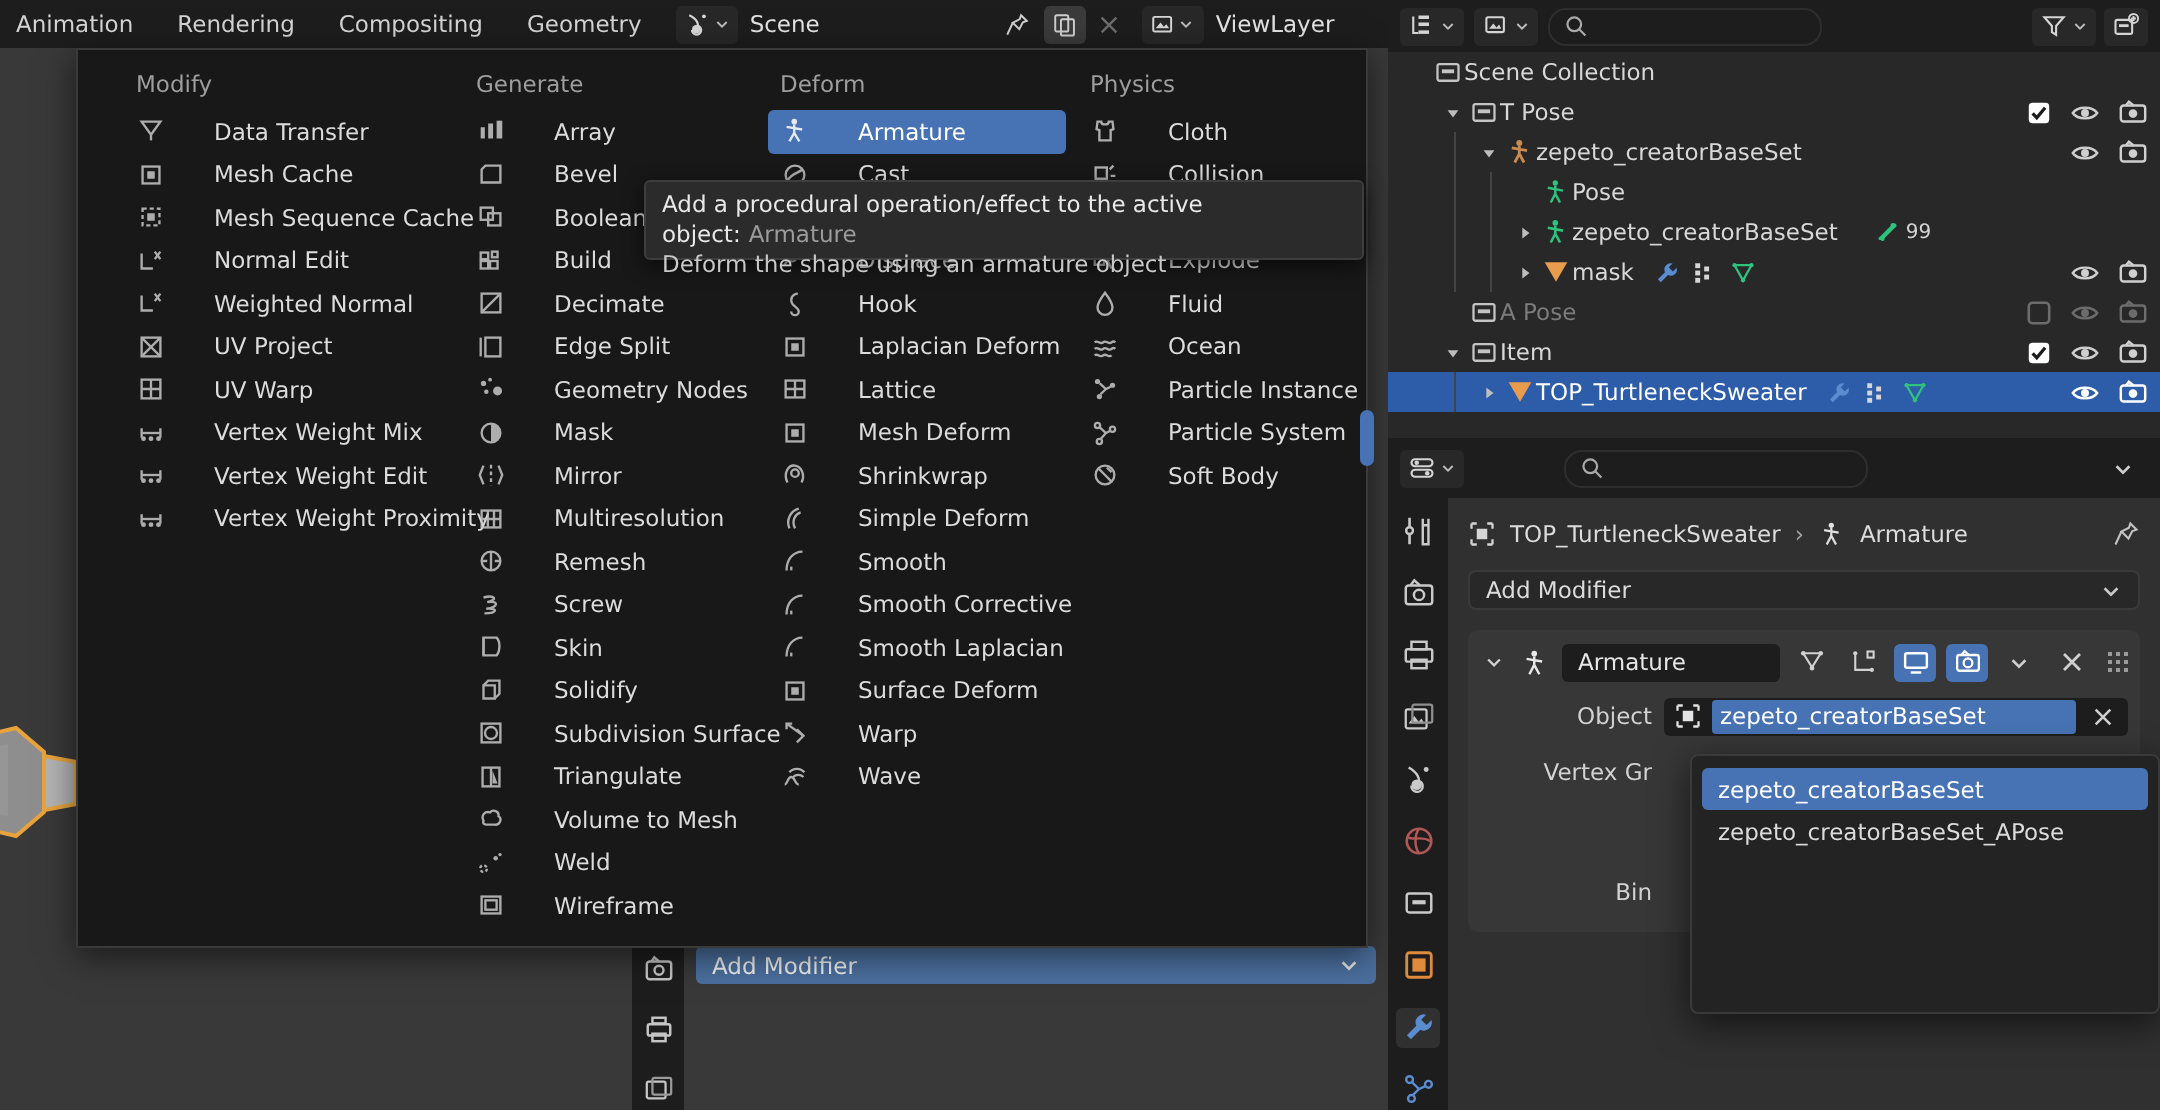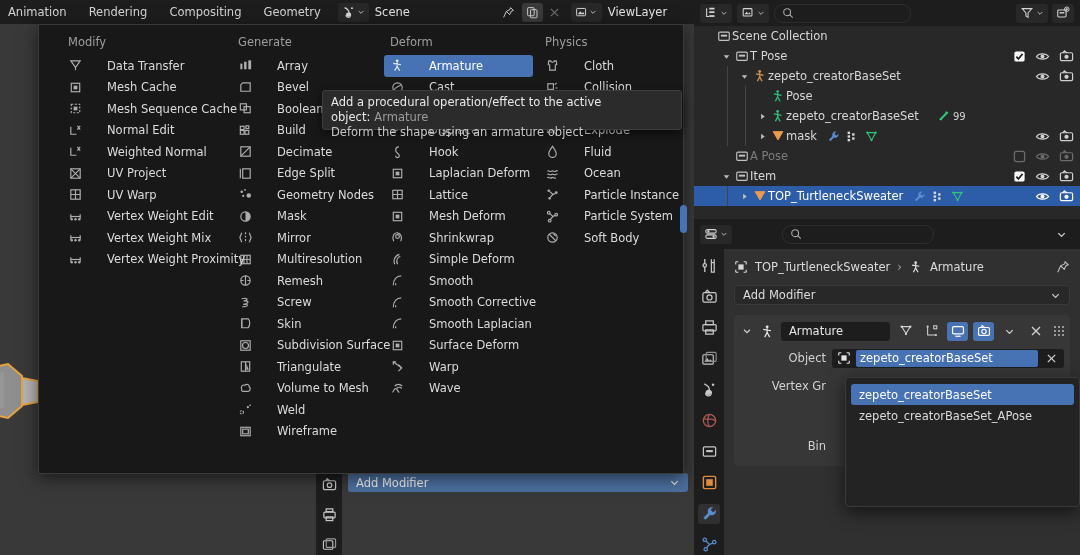--- a/index.html
+++ b/index.html
@@ -292,33 +292,33 @@
           <div class="mm-item">
             <span class="mm-ico">
               <svg width="15" height="15" viewBox="0 0 16 16">
                 <path d="M3 8 L13 8" fill="none" stroke="#c8c8c8" stroke-width="1.25"></path>
                 <circle cx="4" cy="11" r="1.3" fill="#c8c8c8"></circle>
                 <circle cx="8" cy="11" r="1.3" fill="#c8c8c8"></circle>
                 <circle cx="12" cy="11" r="1.3" fill="#c8c8c8"></circle>
                 <path d="M3 5.5 L3 10.5 M13 5.5 L13 10.5" fill="none" stroke="#c8c8c8" stroke-width="1.25"></path>
               </svg>
             </span>
-            <span class="mm-lbl">Vertex Weight Edit</span>
+            <span class="mm-lbl">Vertex Weight Mix</span>
           </div>
           <div class="mm-item">
             <span class="mm-ico">
               <svg width="15" height="15" viewBox="0 0 16 16">
                 <path d="M3 8 L13 8" fill="none" stroke="#c8c8c8" stroke-width="1.25"></path>
                 <circle cx="4" cy="11" r="1.3" fill="#c8c8c8"></circle>
                 <circle cx="8" cy="11" r="1.3" fill="#c8c8c8"></circle>
                 <circle cx="12" cy="11" r="1.3" fill="#c8c8c8"></circle>
                 <path d="M3 5.5 L3 10.5 M13 5.5 L13 10.5" fill="none" stroke="#c8c8c8" stroke-width="1.25"></path>
               </svg>
             </span>
-            <span class="mm-lbl">Vertex Weight Mix</span>
+            <span class="mm-lbl">Vertex Weight Edit</span>
           </div>
           <div class="mm-item">
             <span class="mm-ico">
               <svg width="15" height="15" viewBox="0 0 16 16">
                 <path d="M3 8 L13 8" fill="none" stroke="#c8c8c8" stroke-width="1.25"></path>
                 <circle cx="4" cy="11" r="1.3" fill="#c8c8c8"></circle>
                 <circle cx="8" cy="11" r="1.3" fill="#c8c8c8"></circle>
                 <circle cx="12" cy="11" r="1.3" fill="#c8c8c8"></circle>
                 <path d="M3 5.5 L3 10.5 M13 5.5 L13 10.5" fill="none" stroke="#c8c8c8" stroke-width="1.25"></path>
               </svg>
@@ -442,20 +442,29 @@
             <span class="mm-lbl">Screw</span>
           </div>
           <div class="mm-item">
             <span class="mm-ico">
               <svg width="15" height="15" viewBox="0 0 16 16">
                 <path d="M4 3 L11 3 C13 5 13 10 11 12.5 L4 12.5 Z" fill="none" stroke="#c8c8c8" stroke-width="1.25"></path>
                 <path d="M4 3 L4 12.5" fill="none" stroke="#c8c8c8" stroke-width="1.25"></path>
               </svg>
             </span>
             <span class="mm-lbl">Skin</span>
+          </div>
+          <div class="mm-item">
+            <span class="mm-ico">
+              <svg width="15" height="15" viewBox="0 0 16 16">
+                <path d="M4 5 L10 5 L10 12 L4 12 Z" fill="none" stroke="#c8c8c8" stroke-width="1.25"></path>
+                <path d="M4 5 L6.5 2.5 L12.5 2.5 L12.5 9.5 L10 12" fill="none" stroke="#c8c8c8" stroke-width="1.25"></path>
+              </svg>
+            </span>
+            <span class="mm-lbl">Solidify</span>
           </div>
           <div class="mm-item">
             <span class="mm-ico">
               <svg width="15" height="15" viewBox="0 0 16 16">
                 <rect x="3" y="3" width="10" height="10" fill="none" stroke="#c8c8c8" stroke-width="1.25"></rect>
                 <circle cx="8" cy="8" r="3.2" fill="none" stroke="#c8c8c8" stroke-width="1.25"></circle>
               </svg>
             </span>
             <span class="mm-lbl">Subdivision Surface</span>
           </div>

